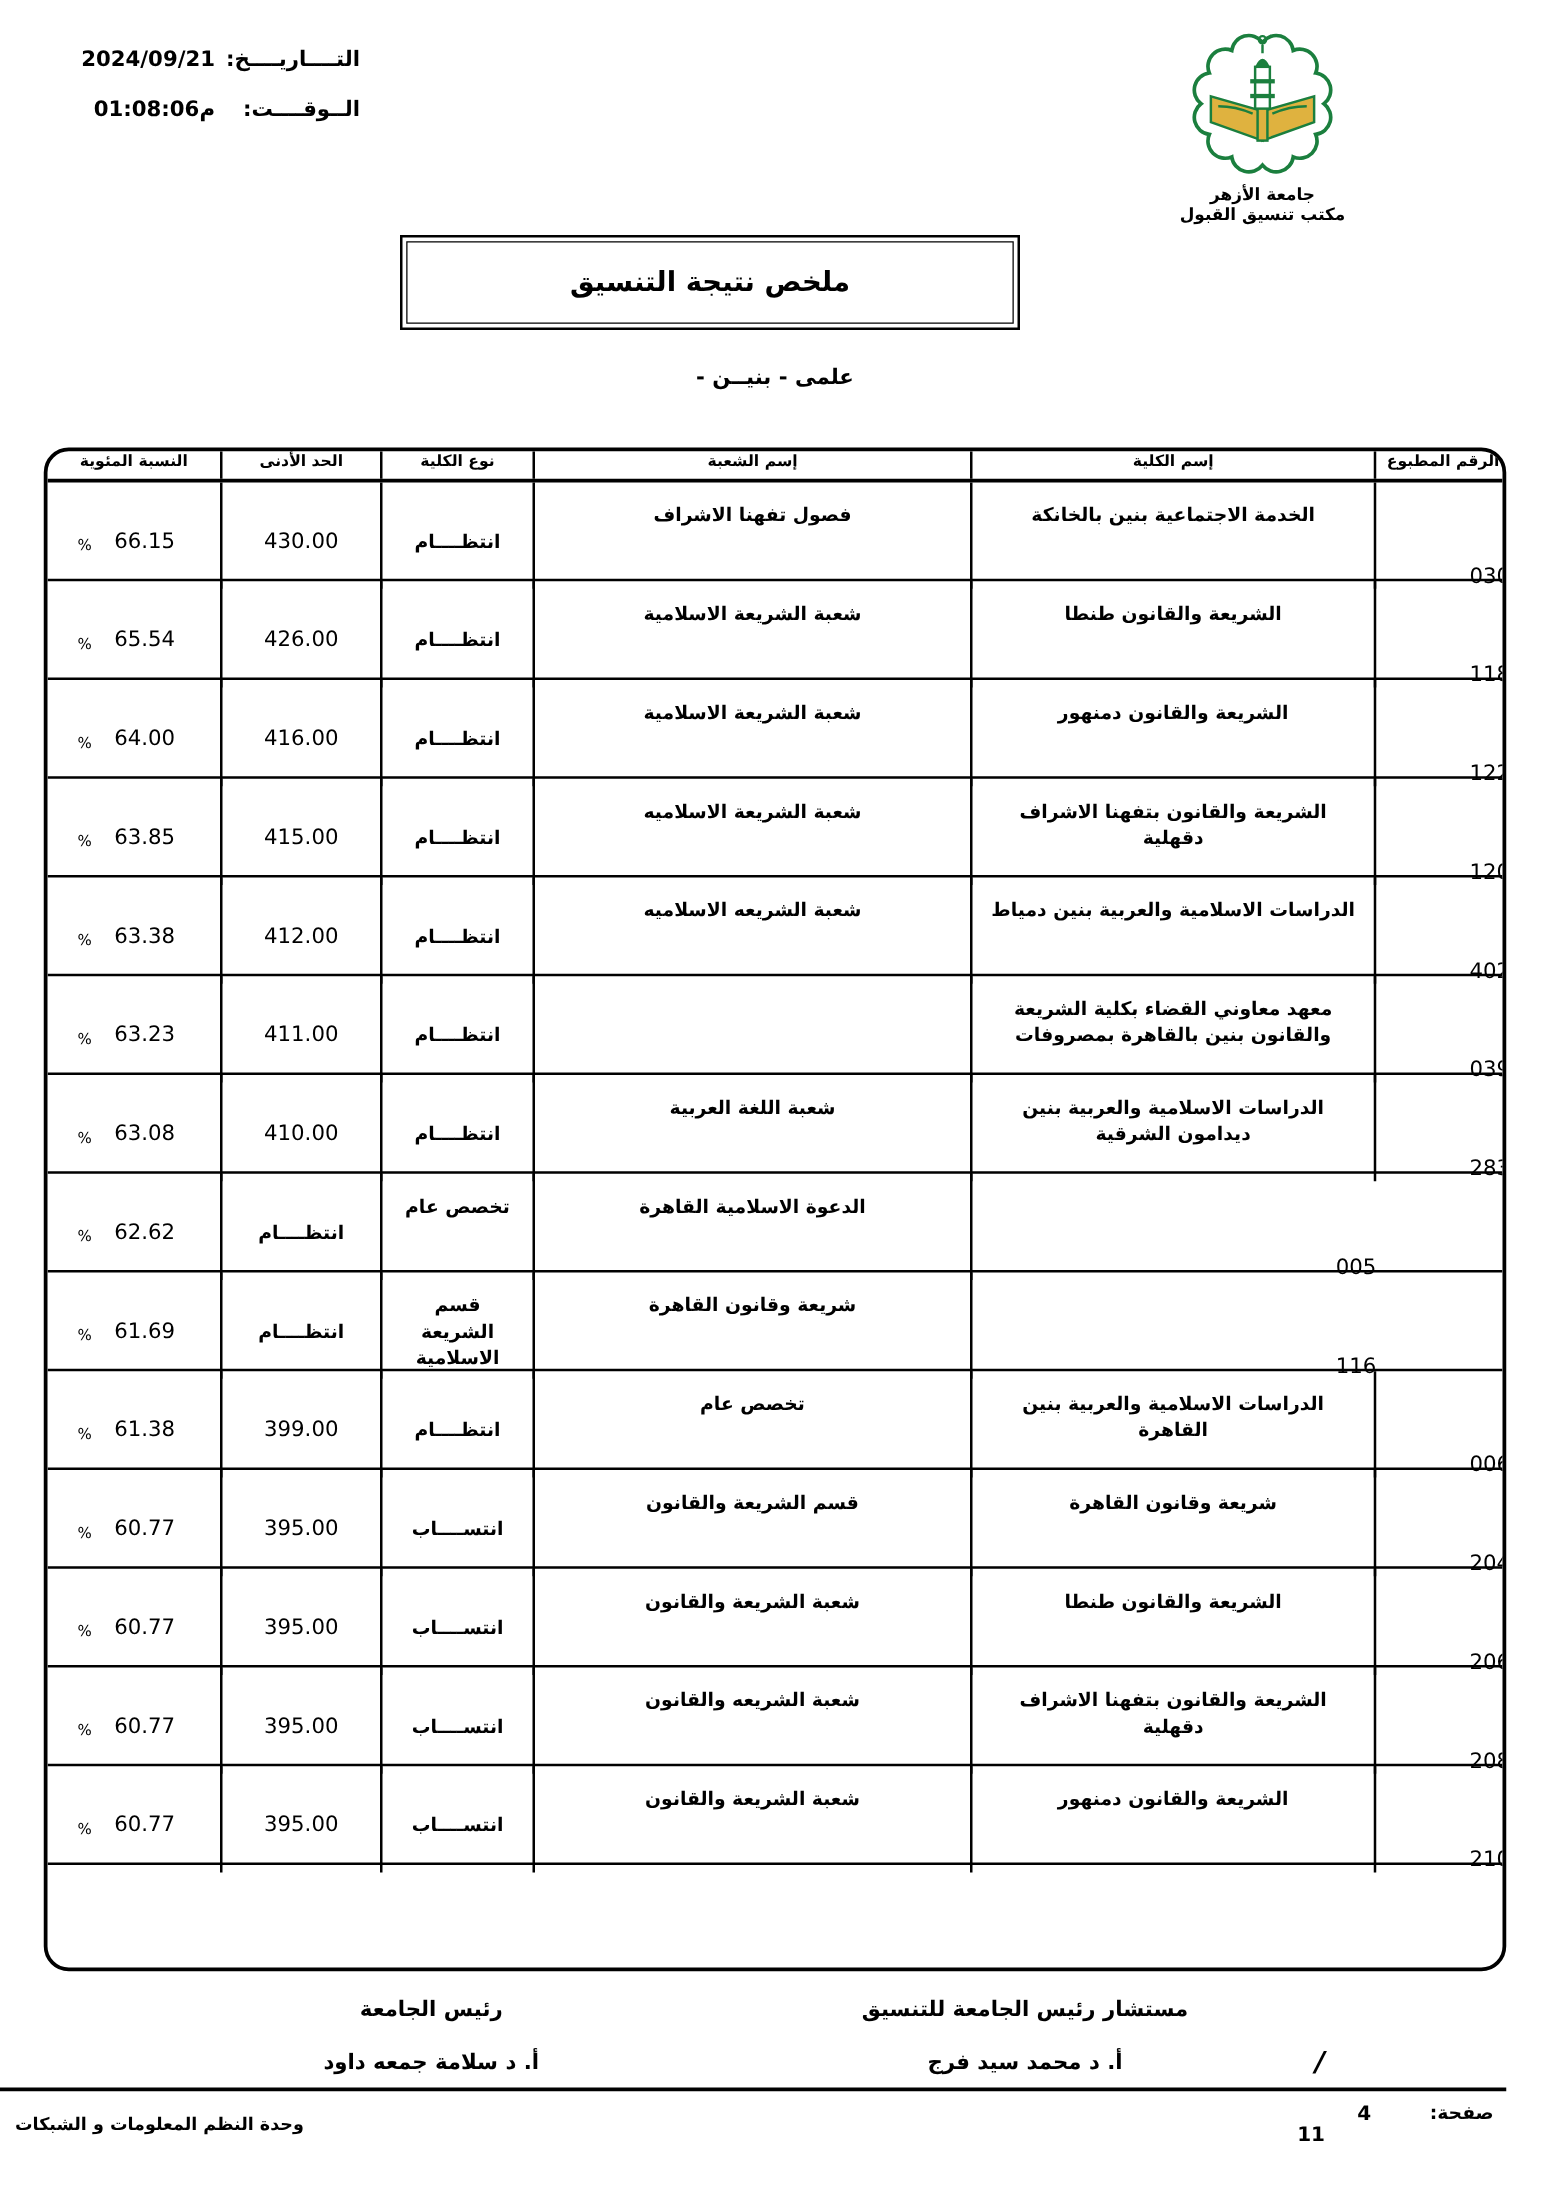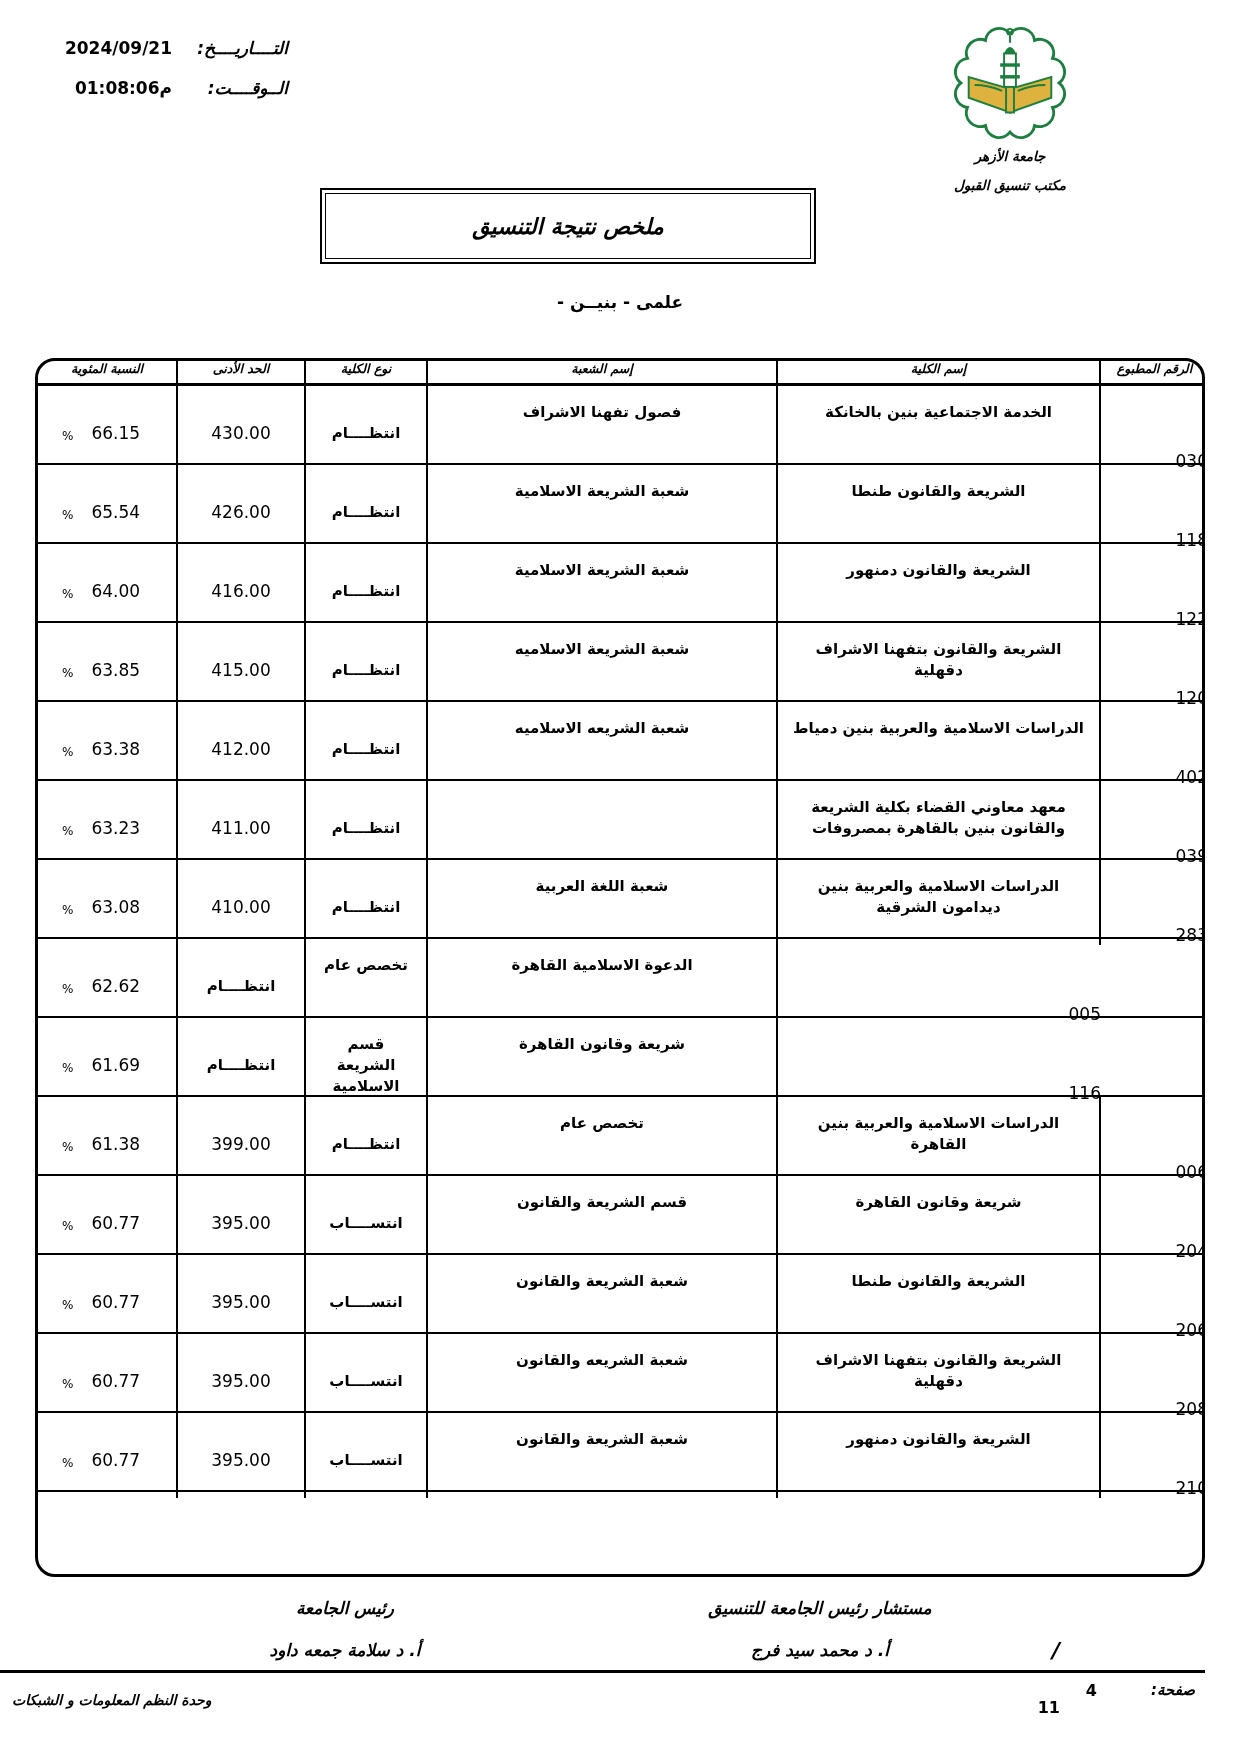--- a/index.html
+++ b/index.html
@@ -2,33 +2,33 @@
 <html><head>
 <meta charset="utf-8">
 <style>
   * { margin:0; padding:0; box-sizing:border-box; }
   html,body { background:#888; }
   .page {
     position:relative; width:1240px; height:1753px;
     background:#ffffff; margin:0 auto; overflow:hidden;
     font-family:"DejaVu Sans", sans-serif; color:#000;
   }
-  .ar { direction:rtl; unicode-bidi:isolate;font-style:italic; }
+  .ar { direction:rtl; unicode-bidi:isolate; }
   .ltr { direction:ltr; unicode-bidi:isolate; }
 
   
   .meta { position:absolute; left:30px; top:30px; width:260px; }
   .meta-row { position:relative; height:40px; }
   .meta-label { position:absolute; right:2px; top:8px; font-size:17px; font-weight:bold; }
   .meta-value { position:absolute; right:118px; top:8px; font-size:17px; font-weight:bold; white-space:nowrap; }
 
   
   .logo-block { position:absolute; left:930px; top:22px; width:160px; text-align:center; }
   .org-univ   { margin-top:4px;  font-size:13.5px; font-weight:bold; }
-  .org-office { margin-top:13px; font-size:13.5px; font-weight:bold; }
+  .org-office { font-size:13.5px; font-weight:bold; }
 
   
   .title-box {
     position:absolute; left:320px; top:188px; width:496px; height:76px;
     border:2.5px solid #000;
   }
   .title-inner {
     position:absolute; inset:3px; border:1.5px solid #000;
     display:flex; align-items:center; justify-content:center;
     font-size:22px; font-weight:bold;

